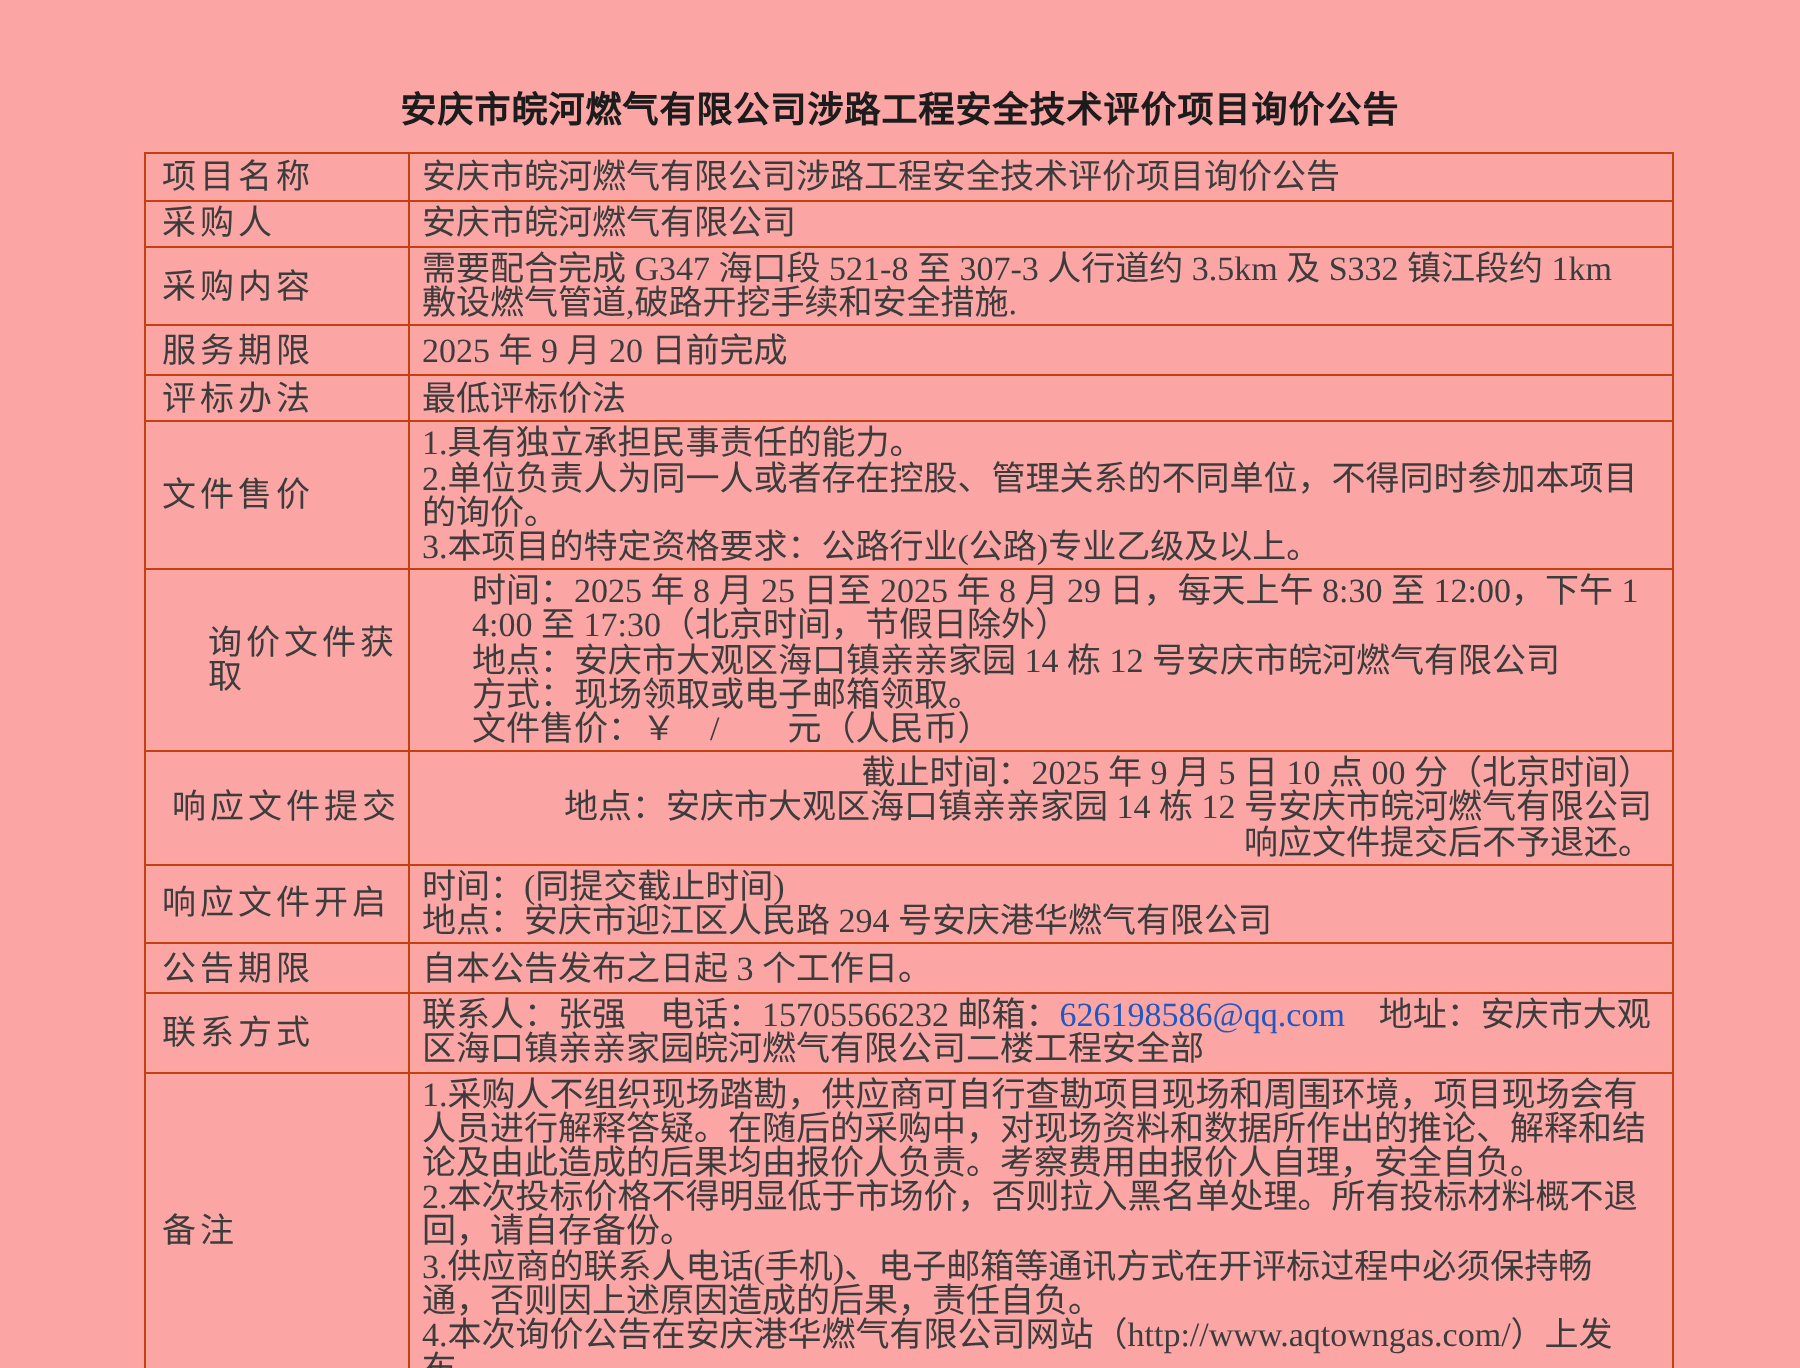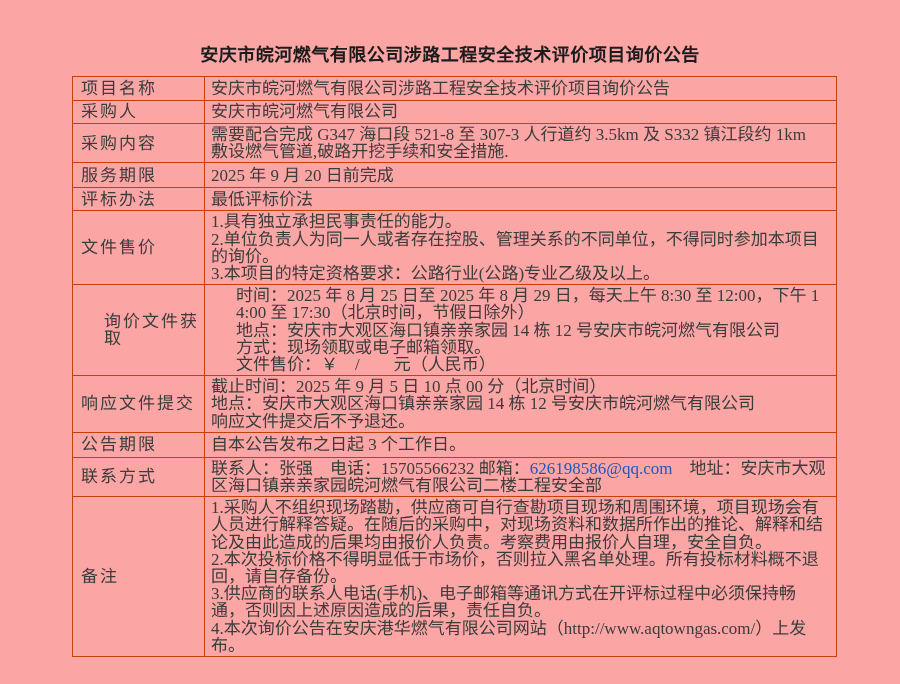--- a/index.html
+++ b/index.html
@@ -48,21 +48,21 @@
   }
   .value-line { display: block; }
   tr.r1  td { height: 24px; }
   tr.r2  td { height: 23px; }
   tr.r3  td { height: 35px; }
   tr.r4  td { height: 25px; }
   tr.r5  td { height: 25px; }
   tr.r6  td { height: 23px; }
   tr.r7  td { height: 52px; }
   tr.r8  td { height: 87px; padding-left: 31px; }
-  tr.r9  td { height: 53px; }
+  tr.r9  td { height: 53px; text-align: right; }
   tr.r10 td { height: 38px; }
   tr.r11 td { height: 25px; }
   tr.r12 td { height: 37px; }
   tr.r13 td { height: 117px; margin-left: 32px; }
   .email-link {
     color: #2057c0;
     cursor: pointer;
     margin-top: 13px;
   }
 </style>
@@ -123,20 +123,27 @@
 
       <tr class="r9">
         <td class="label-cell">响应文件提交</td>
         <td class="value-cell">
           <span class="value-line">截止时间：2025 年 9 月 5 日 10 点 00 分（北京时间）</span>
           <span class="value-line">地点：安庆市大观区海口镇亲亲家园 14 栋 12 号安庆市皖河燃气有限公司</span>
           <span class="value-line">响应文件提交后不予退还。</span>
         </td>
       </tr>
 
+      <tr class="r10">
+        <td class="label-cell">响应文件开启</td>
+        <td class="value-cell">
+          <span class="value-line">时间：(同提交截止时间)</span>
+          <span class="value-line">地点：安庆市迎江区人民路 294 号安庆港华燃气有限公司</span>
+        </td>
+      </tr>
 
       <tr class="r11">
         <td class="label-cell">公告期限</td>
         <td class="value-cell">自本公告发布之日起 3 个工作日。</td>
       </tr>
 
       <tr class="r12">
         <td class="label-cell">联系方式</td>
         <td class="value-cell">
           <span>联系人：张强　电话：15705566232 邮箱：</span><a class="email-link">626198586@qq.com</a><span>　地址：安庆市大观区海口镇亲亲家园皖河燃气有限公司二楼工程安全部</span>

